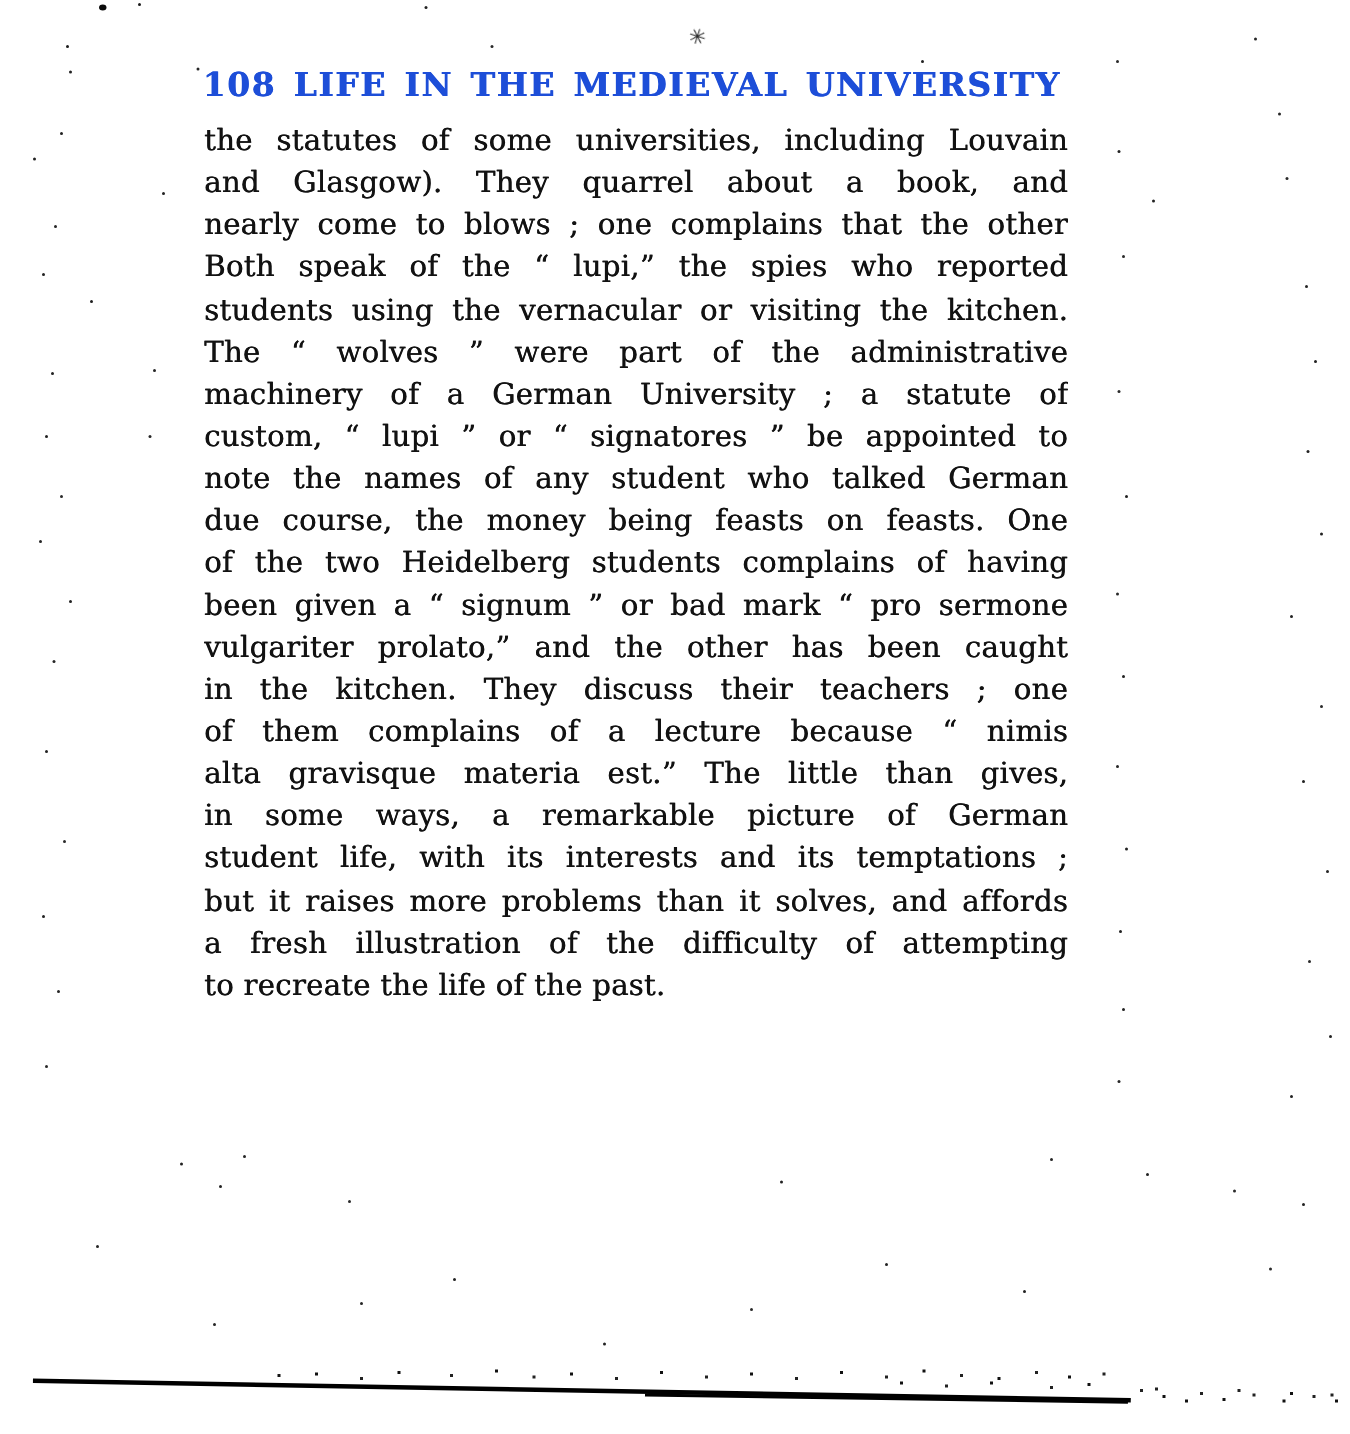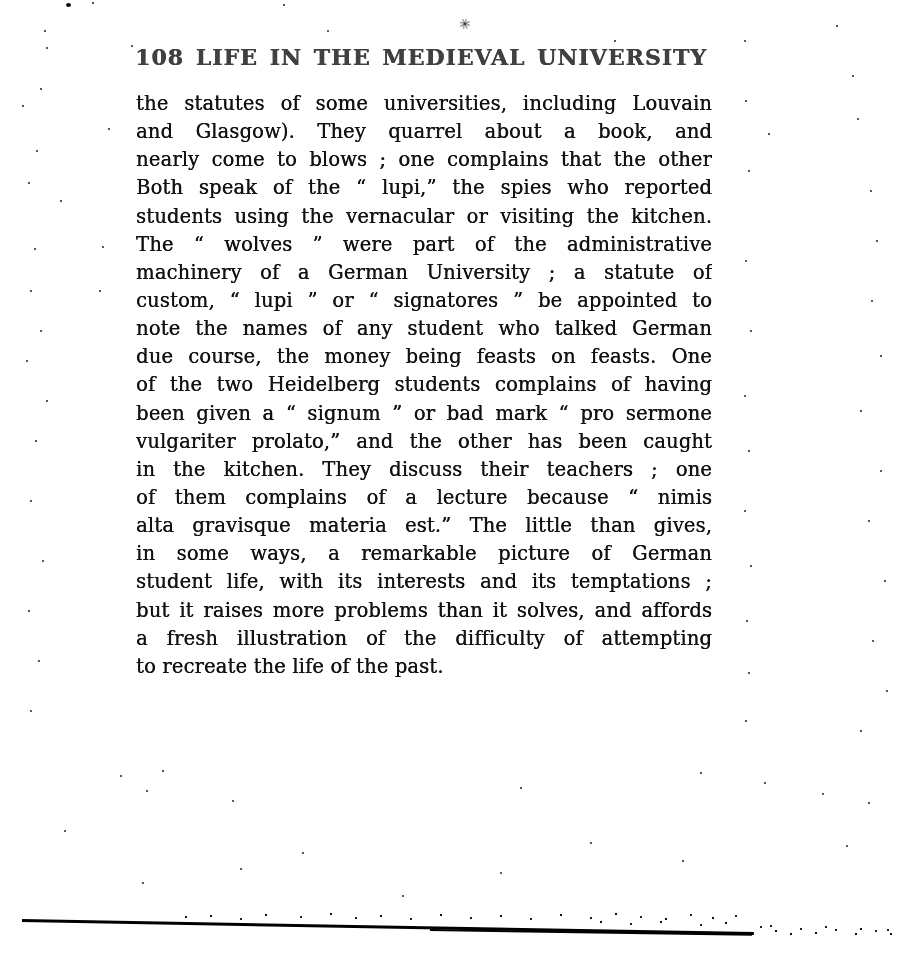--- a/index.html
+++ b/index.html
@@ -19,21 +19,21 @@
 
   
   .running-head {
     position: absolute;
     left: 135px;
     top: 44px;
     width: 572px;
     font-size: 22px;
     font-weight: bold;
     letter-spacing: 1px;
-    color: #404040;
+    color: #1d4ed8;
     text-align: justify;
     text-align-last: justify;
     white-space: normal;
     text-shadow: 0.4px 0 0 currentColor;
   }
 
   
   .ink-smudge {
     position: absolute;
     left: 459px;
@@ -41,21 +41,21 @@
     font-size: 14px;
     color: #2a2a2a;
     transform: rotate(18deg);
     filter: blur(0.4px);
   }
 
   
   .body-text {
     position: absolute;
     left: 136px;
-    top: 90px;
+    top: 80px;
     width: 576px;
     font-size: 19.5px;
     letter-spacing: 0.15px;
     color: #121212;
     text-shadow: 0.3px 0 0 currentColor;
   }
   .text-line {
     height: 28.15px;
     line-height: 28.15px;
     overflow: hidden;

